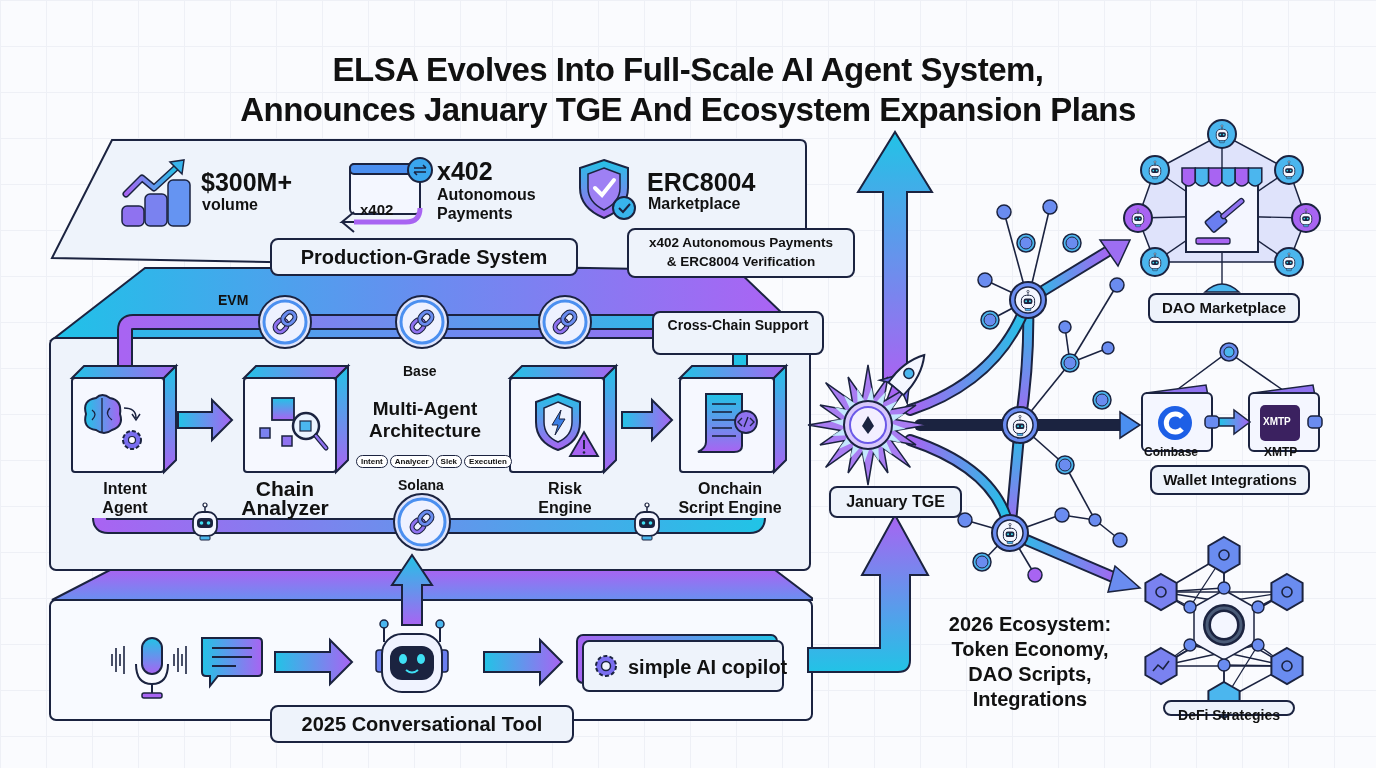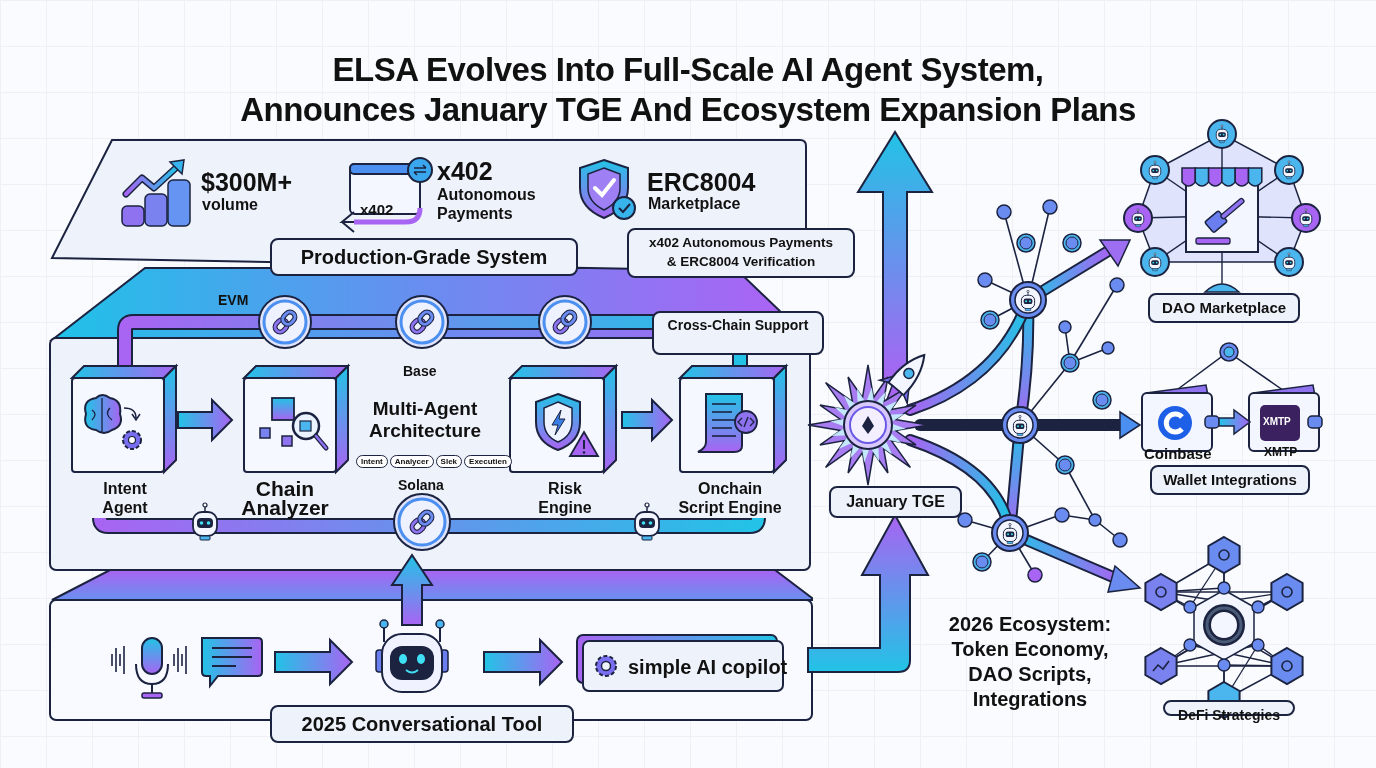--- a/index.html
+++ b/index.html
@@ -679,21 +679,21 @@
   <div>Onchain</div>
   <div>Script Engine</div>
 </div>
 
 <div class="txt" style="left:628px;top:656px;font-size:20px;">simple AI copilot</div>
 <div class="label" style="left:270px;top:705px;width:304px;height:38px;font-size:20px;line-height:34px;">2025 Conversational Tool</div>
 
 <div class="label" style="left:829px;top:486px;width:133px;height:32px;font-size:16px;line-height:28px;">January TGE</div>
 
 <div class="label" style="left:1148px;top:293px;width:152px;height:30px;font-size:15px;line-height:26px;">DAO Marketplace</div>
-<div class="txt" style="left:1144px;top:445px;font-size:15px;">Coinbase</div>
+<div class="txt" style="left:1144px;top:445px;font-size:12px;">Coinbase</div>
 <div class="txt" style="left:1264px;top:445px;font-size:12px;">XMTP</div>
 <div class="txt" style="left:1263px;top:416px;font-size:10px;color:#fff;">XMTP</div>
 <div class="label" style="left:1150px;top:465px;width:160px;height:30px;font-size:15px;line-height:26px;">Wallet Integrations</div>
 <div class="label" style="left:1163px;top:700px;width:132px;height:16px;font-size:14px;line-height:26px;">DeFi Strategies</div>
 <div class="txt" style="left:930px;top:612px;width:200px;text-align:center;font-size:20px;line-height:25px;">
   <div>2026 Ecosystem:</div>
   <div>Token Economy,</div>
   <div>DAO Scripts,</div>
   <div>Integrations</div>
 </div>

